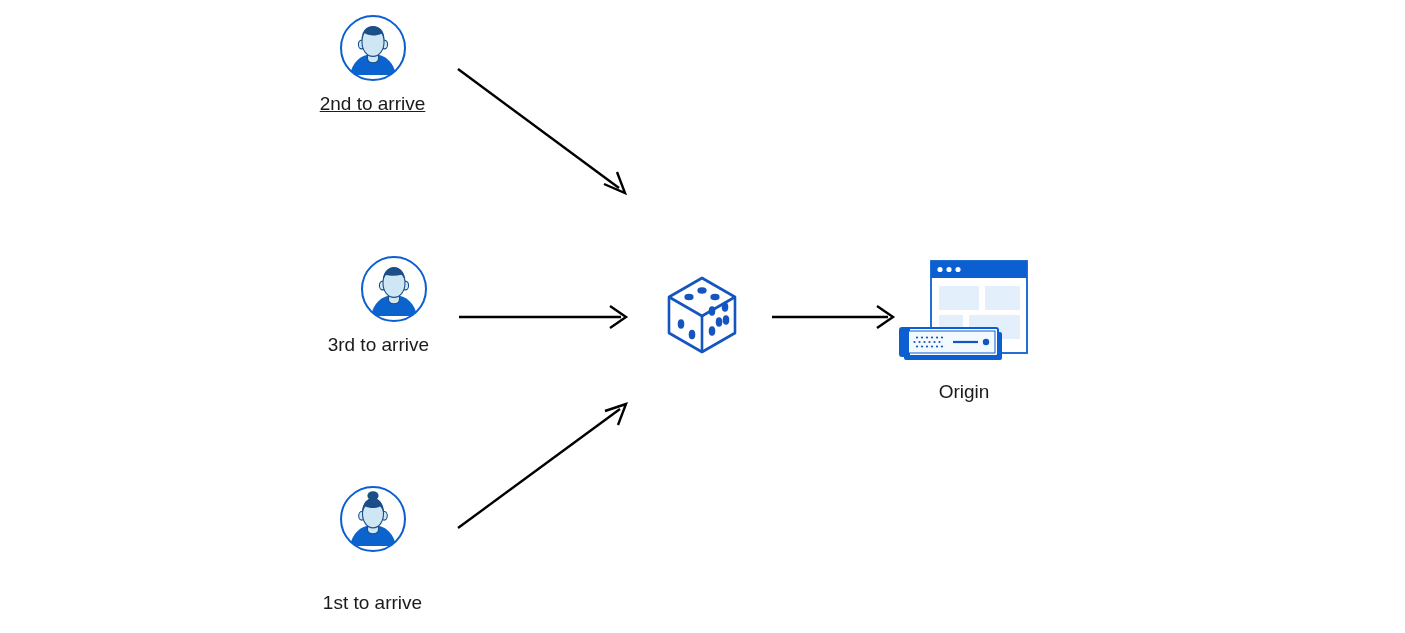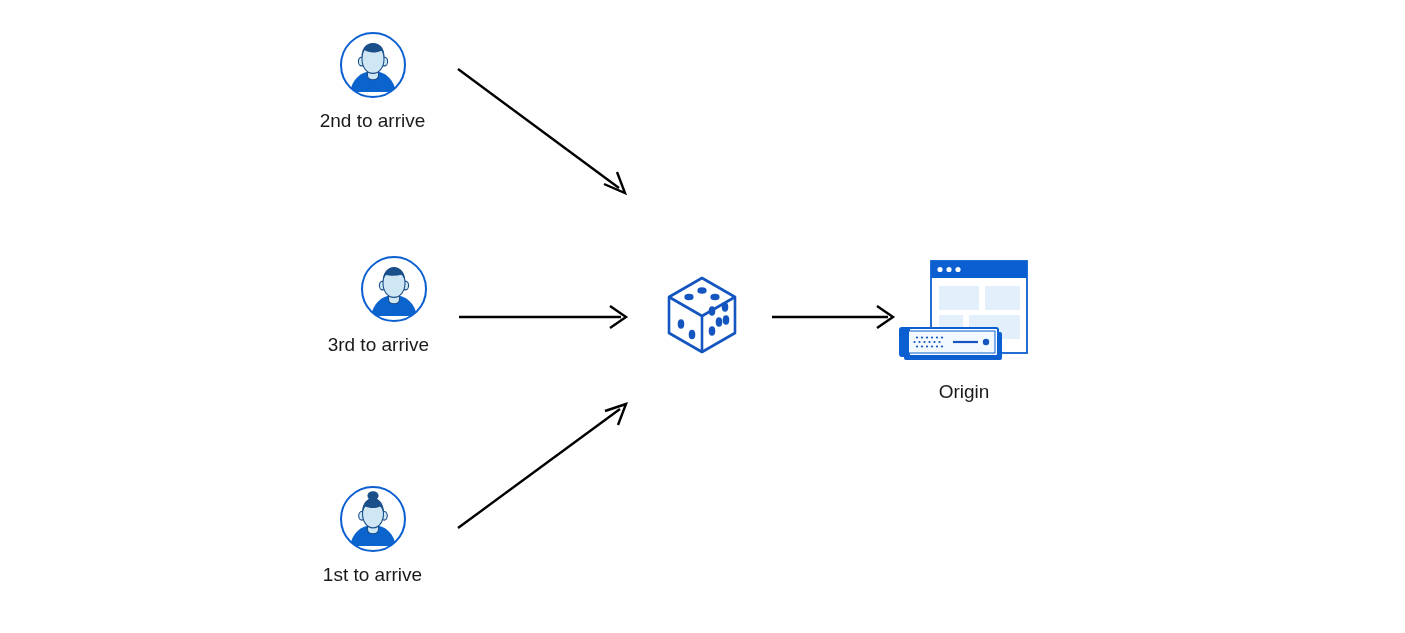--- a/index.html
+++ b/index.html
@@ -74,21 +74,21 @@
     <g>
       <line class="arrow-line" x1="458" y1="528" x2="620" y2="409"></line>
       <polyline class="arrow-head" points="618,425 626,404 605,411"></polyline>
     </g>
     <g>
       <line class="arrow-line" x1="772" y1="317" x2="888" y2="317"></line>
       <polyline class="arrow-head" points="877,306 893,317 877,328"></polyline>
     </g>
   </svg>
 
-  <div class="node" style="left:316px; top:30px; width:113px;">
+  <div class="node" style="left:316px; top:13px; width:113px;text-decoration:underline;">
     <div class="avatar-wrap">
       <svg width="70" height="70" viewBox="0 0 70 70">
         <defs>
           <clipPath id="clipTop">
               <circle cx="35" cy="35" r="32"></circle>
             </clipPath>
         </defs>
         <circle cx="35" cy="35" r="32" fill="#ffffff" stroke="#0b5fd0" stroke-width="2"></circle>
         <g clip-path="url(#clipTop)">
           <path d="M35 41c13 0 21 9.5 23 21H12c2-11.5 10-21 23-21z" fill="#0b63ce"></path>
@@ -118,21 +118,21 @@
           <ellipse cx="23.6" cy="31.5" rx="3.2" ry="4.4" fill="#cfe7f5" stroke="#1b4f8a" stroke-width="1.1"></ellipse>
           <ellipse cx="46.4" cy="31.5" rx="3.2" ry="4.4" fill="#cfe7f5" stroke="#1b4f8a" stroke-width="1.1"></ellipse>
           <path d="M24 29c0-9 4.9-15 11-15s11 6 11 15c0 8.4-4.9 14.4-11 14.4S24 37.4 24 29z" fill="#cfe7f5" stroke="#1b4f8a" stroke-width="1.1"></path>
           <path d="M24 26.5c0-8.2 4.7-13.6 11-13.6s11 5.4 11 13.6c-1.2-2.6-2.3-4.6-3.6-5.8-5 1.2-11.2 1.2-15.2 0.2-1.4 1.2-2.2 3-3.2 5.6z" fill="#1b4f8a"></path>
         </g>
       </svg>
     </div>
     <div class="node-label">3rd to arrive</div>
   </div>
 
-  <div class="node" style="left:316px; top:484px; width:113px;">
+  <div class="node" style="left:316px; top:484px; width:113px;gap:28px;">
     <div class="avatar-wrap">
       <svg width="70" height="70" viewBox="0 0 70 70">
         <defs>
           <clipPath id="clipBot">
               <circle cx="35" cy="35" r="32"></circle>
             </clipPath>
         </defs>
         <circle cx="35" cy="35" r="32" fill="#ffffff" stroke="#0b5fd0" stroke-width="2"></circle>
         <g clip-path="url(#clipBot)">
           <path d="M35 41c13 0 21 9.5 23 21H12c2-11.5 10-21 23-21z" fill="#0b63ce"></path>

